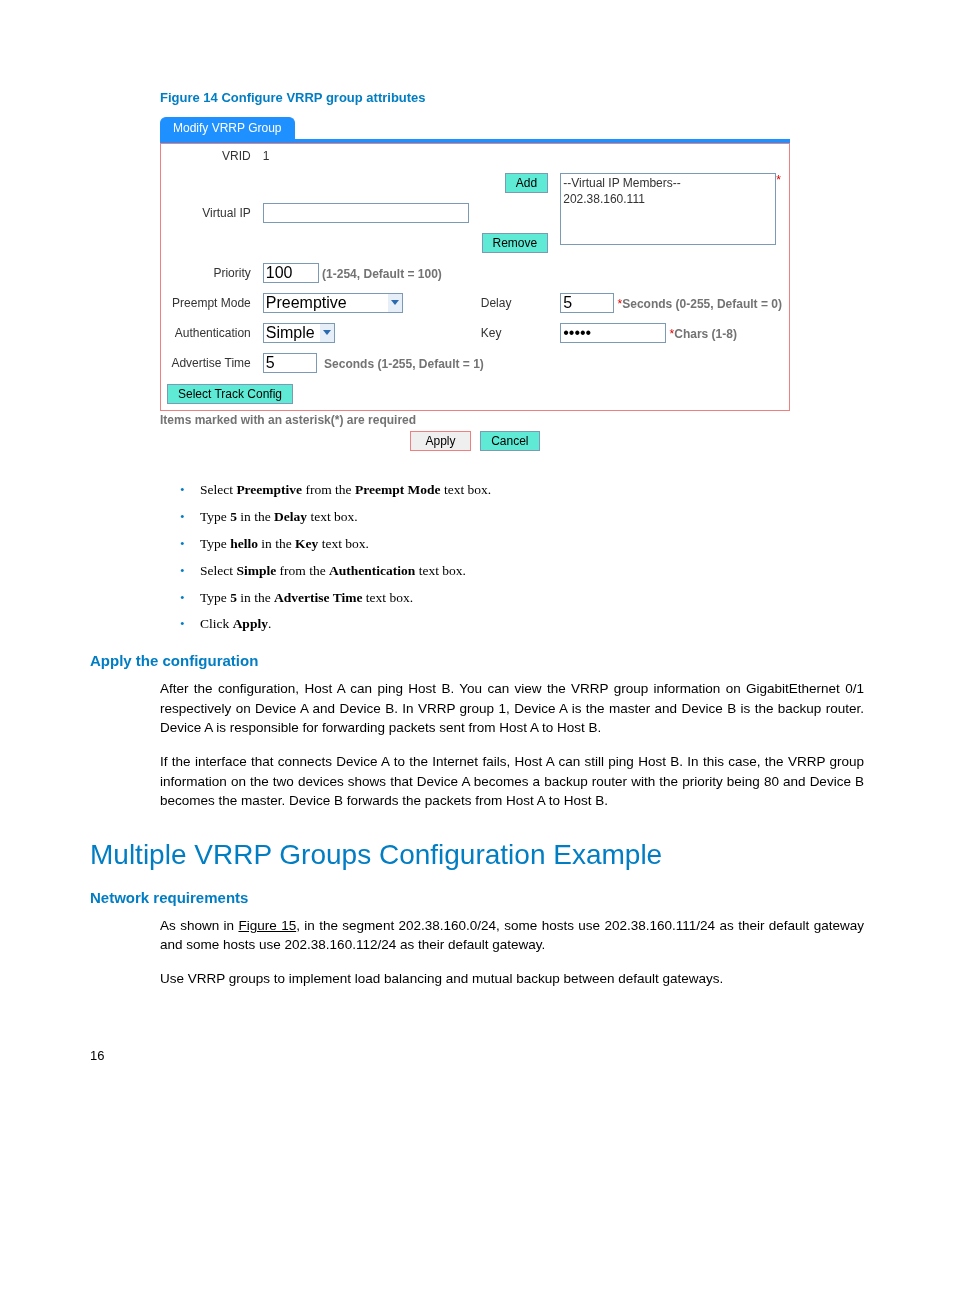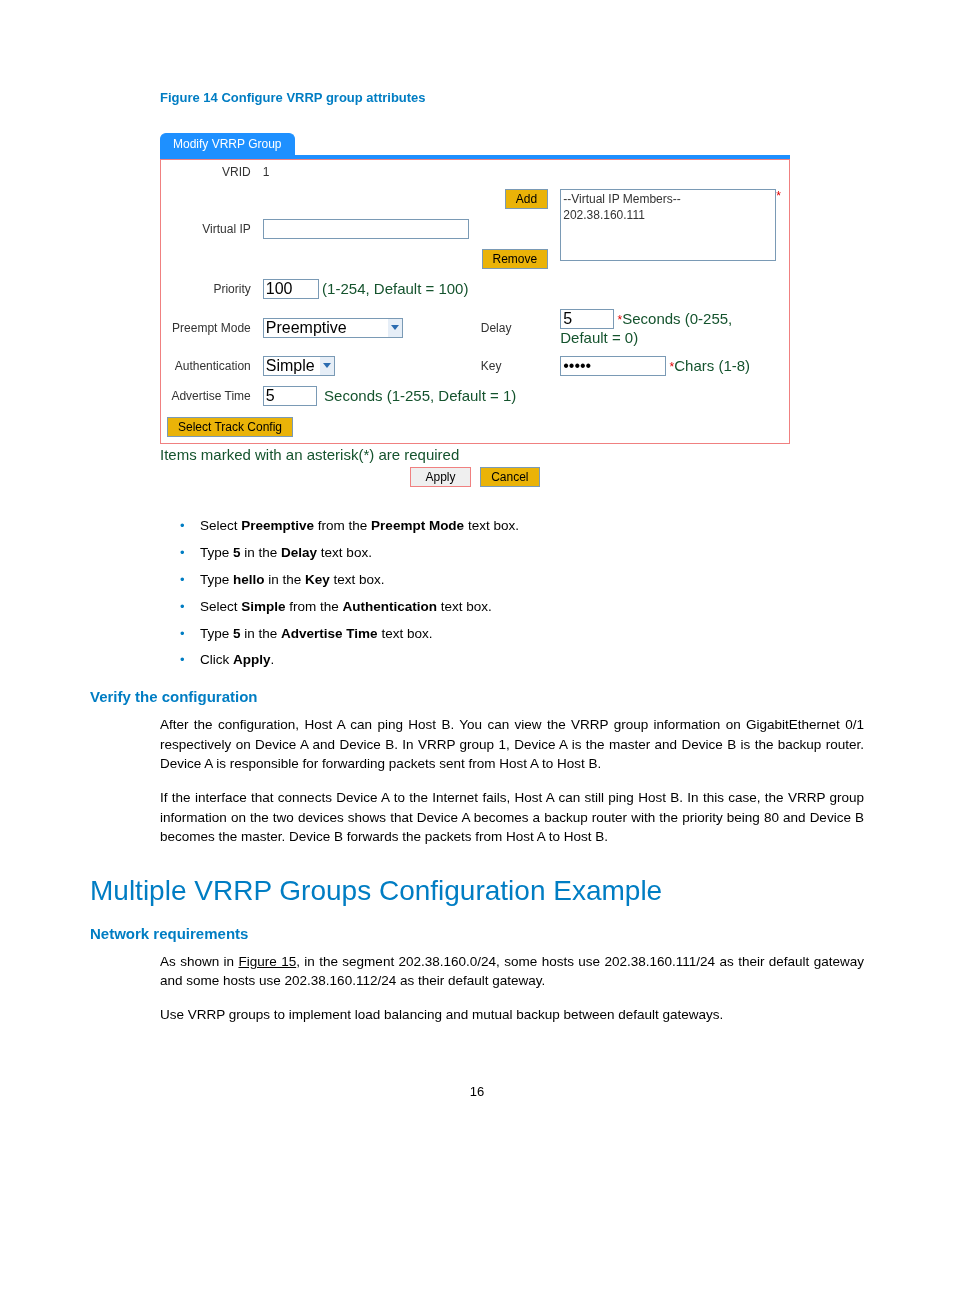--- a/index.html
+++ b/index.html
@@ -13,21 +13,21 @@
   .page {
     width: 954px;
     margin: 0 auto;
     padding: 90px 90px 60px 90px;
     box-sizing: border-box;
   }
   .fig-caption {
     color: #007dc3;
     font-weight: bold;
     font-size: 13px;
-    margin-bottom: 28px;
+    margin-bottom: 12px;
   }
   
   .shot {
     width: 630px;
     margin-left: 70px;
     font-family: Tahoma, Arial, sans-serif;
     font-size: 12px;
     color: #333;
   }
   .tab-row {
@@ -66,40 +66,40 @@
     height: 18px;
     padding: 0 2px;
     font-size: 16px;
   }
   .txt-wide { width: 200px; }
   .txt-small { width: 48px; }
   .txt-priority { width: 50px; }
   .txt-key { width: 100px; }
   .btn {
     border: 1px solid #7a9ab5;
-    background: #eab308;
+    background: #5eead4;
     padding: 2px 10px;
     font-size: 12px;
     cursor: pointer;
   }
   .listbox {
     border: 1px solid #7a9ab5;
     width: 210px;
     height: 68px;
     font-size: 12px;
     padding: 1px 2px;
     line-height: 16px;
     background: #fff;
   }
   .req-star { color: #d00; font-size: 12px; }
-  .helper { font-size: 15px; color: #14532d; }
+  .helper { font-size: 12px; color: #737373; font-weight: bold; }
   .track-row td { padding-top: 6px; padding-bottom: 6px; }
   .btn-row { text-align: center; margin-top: 4px; margin-left: 70px; width: 630px; }
   .btn-apply { border: 1px solid #f08080; padding: 2px 14px; background: #efefef; font-size: 12px; margin-right: 6px; cursor: pointer; }
-  .notes { margin: 30px 0 10px 80px; }
+  .notes { margin: 30px 0 10px 80px; font-family: Liberation Serif, serif; }
   .notes ul { list-style: none; padding: 0; margin: 0; }
   .notes li { padding-left: 30px; position: relative; margin: 8px 0; font-size: 13.5px; line-height: 1.4; }
   .notes li::before {
     content: "•";
     color: #007dc3;
     position: absolute;
     left: 10px;
     top: 0;
     font-size: 13px;
   }
@@ -117,21 +117,21 @@
     text-align: justify;
   }
   .sec-major {
     color: #007dc3;
     font-weight: normal;
     font-size: 28px;
     margin: 28px 0 12px 0;
     font-family: Arial, sans-serif;
   }
   .link { color: #000000; text-decoration: underline; }
-  .pageno { text-align: center; font-size: 13px; margin-top: 60px; }
+  .pageno { text-align: left; font-size: 13px; margin-top: 60px; }
   .chev {
     display:inline-block;
     width:14px;height:18px;
     border:1px solid #7a9ab5;
     border-left:none;
     background:#e6eef7;
     vertical-align:top;
     position:relative;
   }
   .chev::after{
@@ -252,21 +252,21 @@
     <ul>
       <li><span>Select </span><b>Preemptive</b><span> from the </span><b>Preempt Mode</b><span> text box.</span></li>
       <li><span>Type </span><b>5</b><span> in the </span><b>Delay</b><span> text box.</span></li>
       <li><span>Type </span><b>hello</b><span> in the </span><b>Key</b><span> text box.</span></li>
       <li><span>Select </span><b>Simple</b><span> from the </span><b>Authentication</b><span> text box.</span></li>
       <li><span>Type </span><b>5</b><span> in the </span><b>Advertise Time</b><span> text box.</span></li>
       <li><span>Click </span><b>Apply</b><span>.</span></li>
     </ul>
   </div>
 
-  <div class="sec-sub">Verify the configuration</div>
+  <div class="sec-sub">Apply the configuration</div>
   <div class="body-para">After the configuration, Host A can ping Host B. You can view the VRRP group information on GigabitEthernet 0/1 respectively on Device A and Device B. In VRRP group 1, Device A is the master and Device B is the backup router. Device A is responsible for forwarding packets sent from Host A to Host B.</div>
   <div class="body-para">If the interface that connects Device A to the Internet fails, Host A can still ping Host B. In this case, the VRRP group information on the two devices shows that Device A becomes a backup router with the priority being 80 and Device B becomes the master. Device B forwards the packets from Host A to Host B.</div>
 
   <div class="sec-major">Multiple VRRP Groups Configuration Example</div>
   <div class="sec-sub">Network requirements</div>
   <div class="body-para">
     <span>As shown in </span><a href="#" class="link">Figure 15</a><span>, in the segment 202.38.160.0/24, some hosts use 202.38.160.111/24 as their default gateway and some hosts use 202.38.160.112/24 as their default gateway.</span>
   </div>
   <div class="body-para">Use VRRP groups to implement load balancing and mutual backup between default gateways.</div>
 

